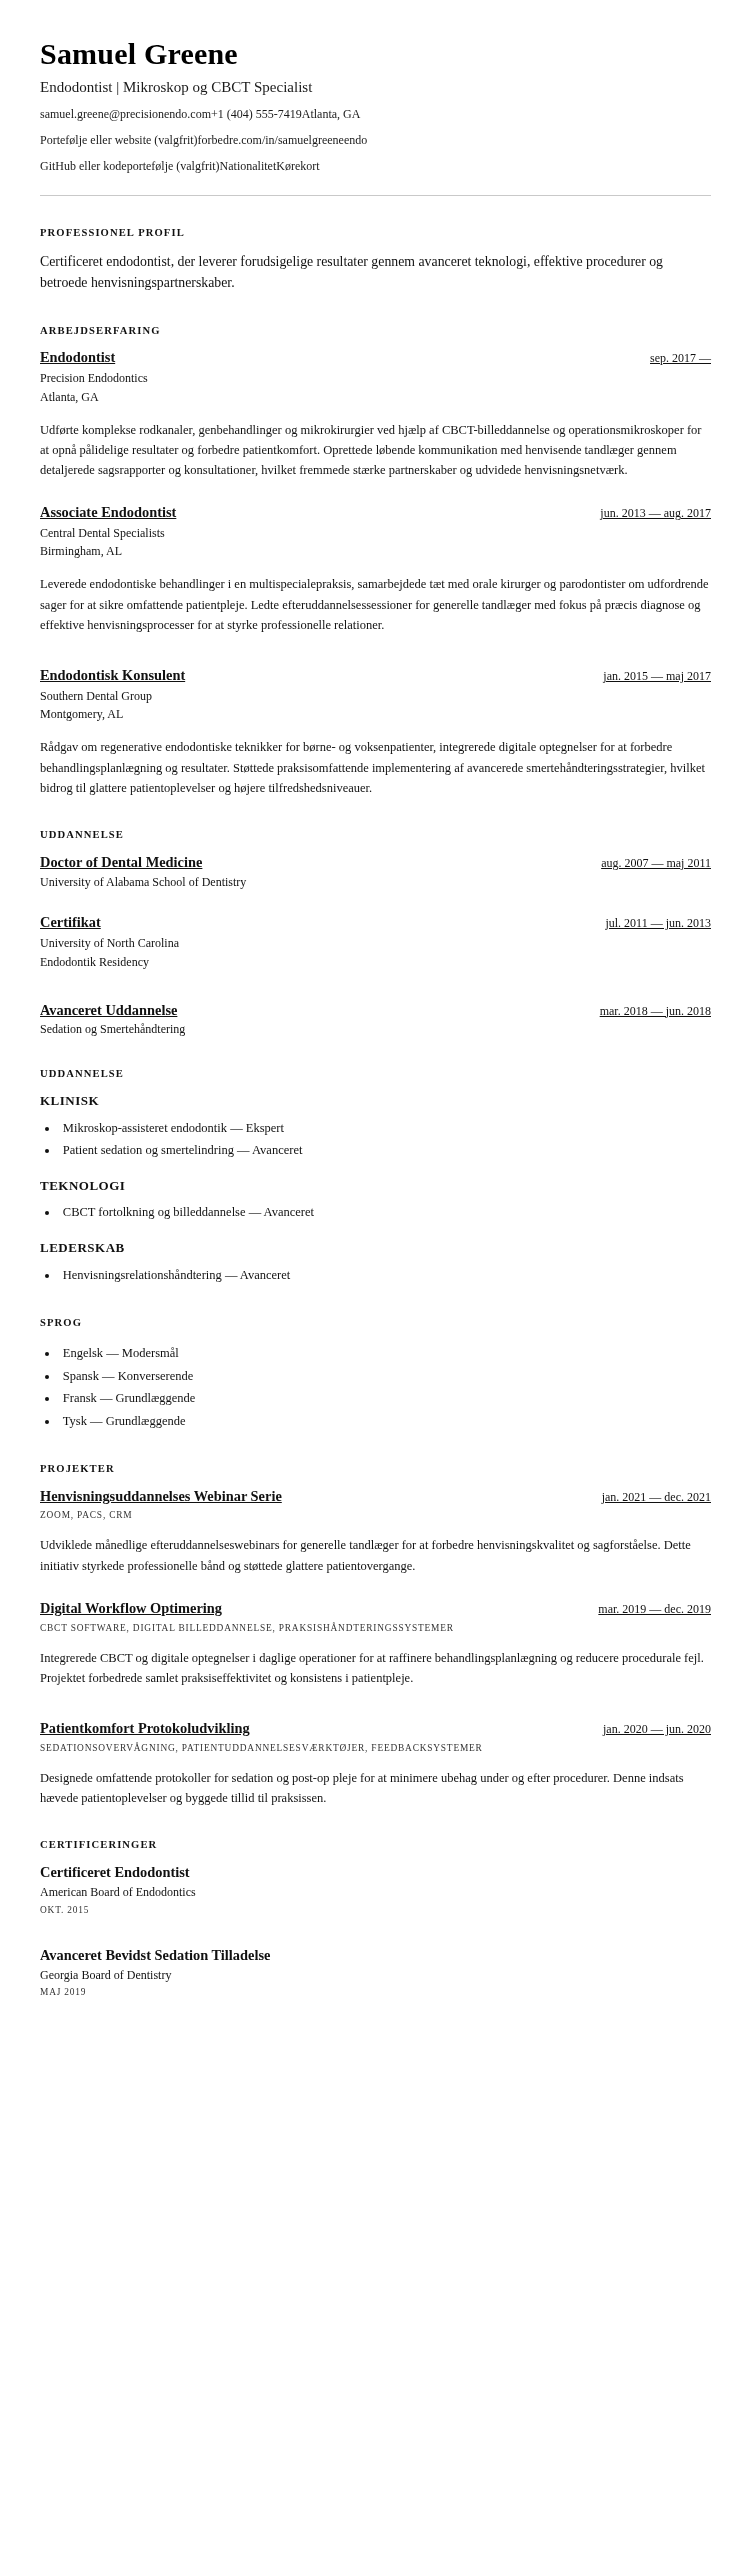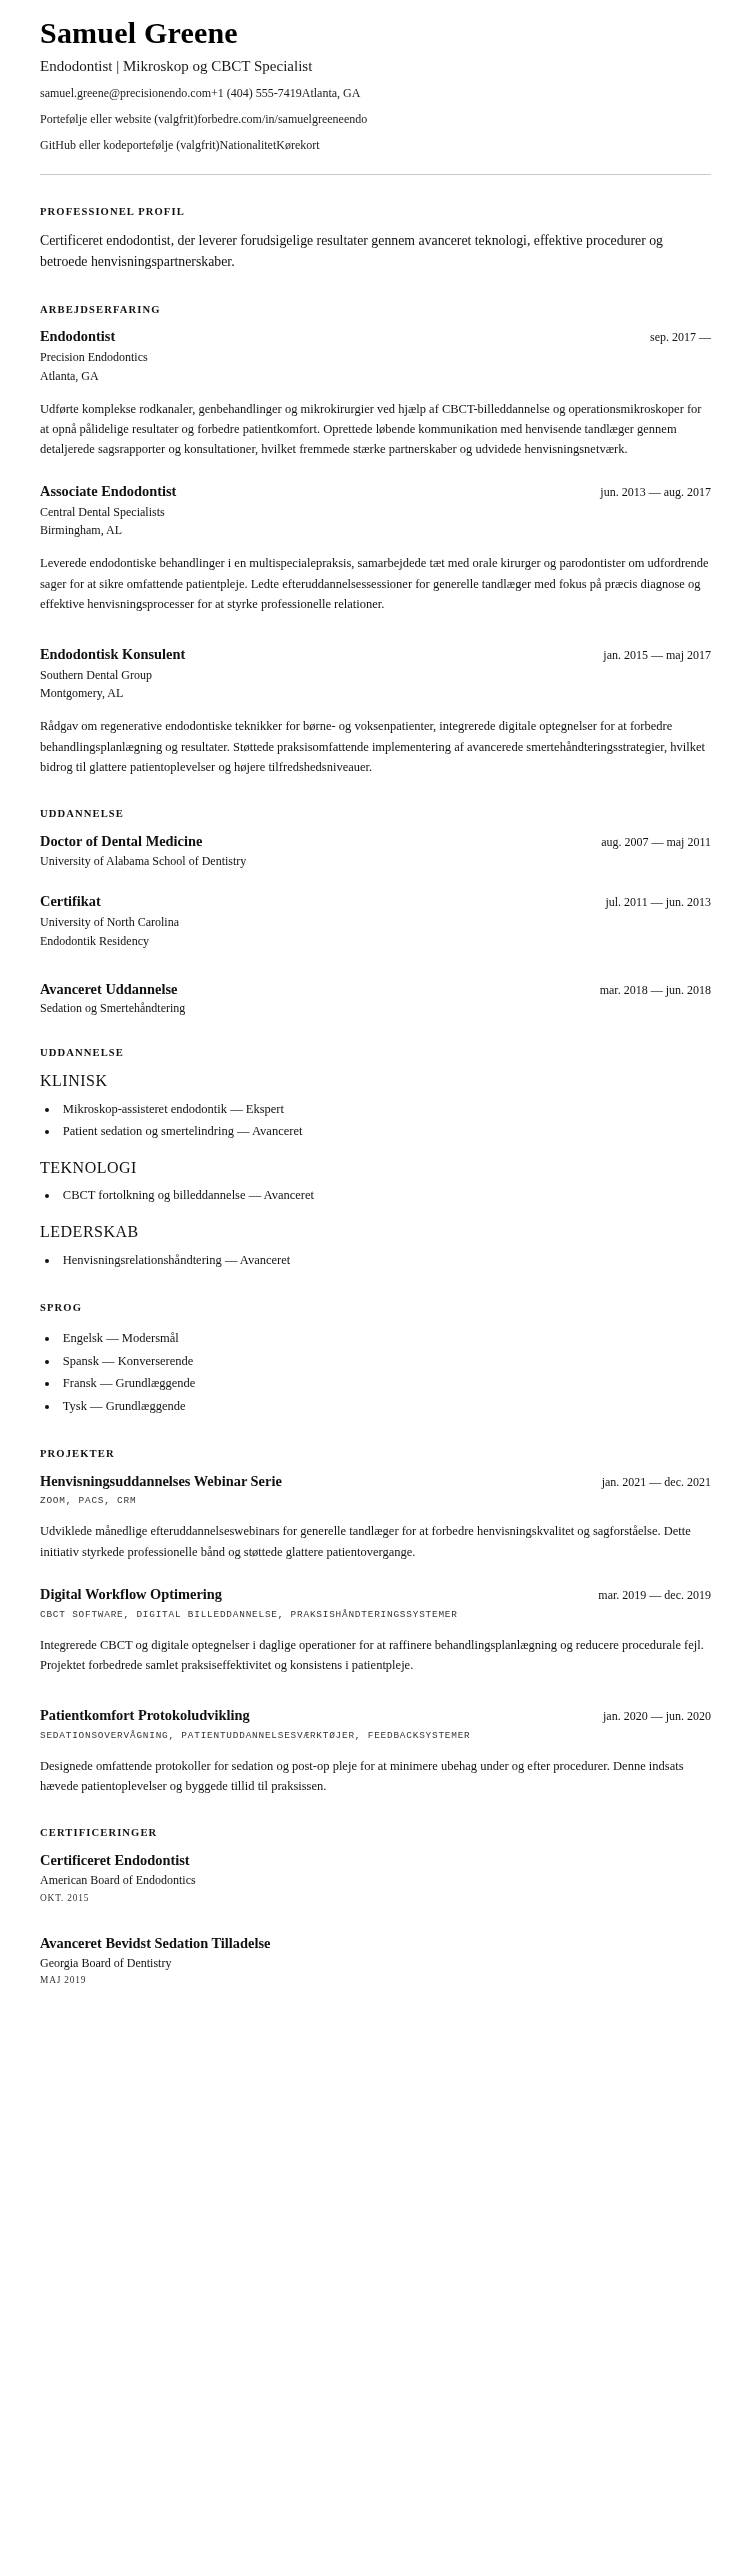--- a/index.html
+++ b/index.html
@@ -3,59 +3,59 @@
 <meta charset="utf-8">
 <style>
   * { margin: 0; padding: 0; box-sizing: border-box; }
   html, body { background: #ffffff; }
   body {
     width: 751px;
     min-height: 2576px;
     color: #111111;
     font-family: "Liberation Serif", "DejaVu Serif", serif;
   }
-  .page { padding: 16px 40px 56px 40px; }
+  .page { padding: 37px 40px 56px 40px; }
 
   
   .name { font-size: 30px; font-weight: 700; letter-spacing: 0.2px; color: #000; }
   .subtitle { font-size: 15px; margin-top: 7.5px; color: #1a1a1a; }
   .contact-row {
     display: flex; flex-wrap: wrap; 
     font-size: 12px; margin-top: 11.3px; color: #1a1a1a;
   }
   .rule { border: none; border-top: 0.6px solid #c9c9c9; margin-top: 21px; }
 
   
   section { margin-top: 31px; }
   .section-heading {
     font-size: 10.6px; font-weight: 700; letter-spacing: 1.1px;
     color: #111; margin-bottom: 13.8px;
   }
 
   
   .entry { margin-bottom: 24px; }
   .entry:last-child { margin-bottom: 0; margin-top: 32px; }
-  .entry-head { display: flex; justify-content: space-between; align-items: baseline; gap: 15px; }
+  .entry-head { display: flex; justify-content: space-between; align-items: baseline; gap: 15px; text-decoration: underline; }
   .entry-title { font-size: 14.4px; font-weight: 700; }
   .entry-dates { font-size: 12px; white-space: nowrap; color: #111; }
   .org { font-size: 12px; margin-top: 4.4px; }
   .loc { font-size: 12px; margin-top: 3.8px; }
   .desc { font-size: 12.5px; line-height: 1.62; margin-top: 15px; color: #111; }
   .profile-text { font-size: 13.8px; line-height: 1.5; color: #111; }
   .tech-line {
     font-size: 9.4px; letter-spacing: 0.8px; color: #333;
-    margin-top: 5.6px; text-transform: uppercase; font-family: Liberation Mono, monospace;
+    margin-top: 5.6px; text-transform: uppercase;
   }
   .cert-date {
     font-size: 9.4px; letter-spacing: 0.8px; color: #333;
     margin-top: 4.4px; text-transform: uppercase;
   }
 
   
-  .subheading { font-size: 16px; font-weight: 400; letter-spacing: 0.5px; margin: 16.3px 0 7.5px; }
+  .subheading { font-size: 13px; font-weight: 700; letter-spacing: 0.5px; margin: 16.3px 0 7.5px; }
   .skill-group:first-of-type .subheading { margin-top: 0; }
 
   
   ul.blist { list-style: disc; margin-left: 19px; font-size: 12.5px; line-height: 1.8; color: #111; }
   ul.blist li { padding-left: 3.8px; }
 </style>
 </head>
 <body>
 
 <div class="page">

